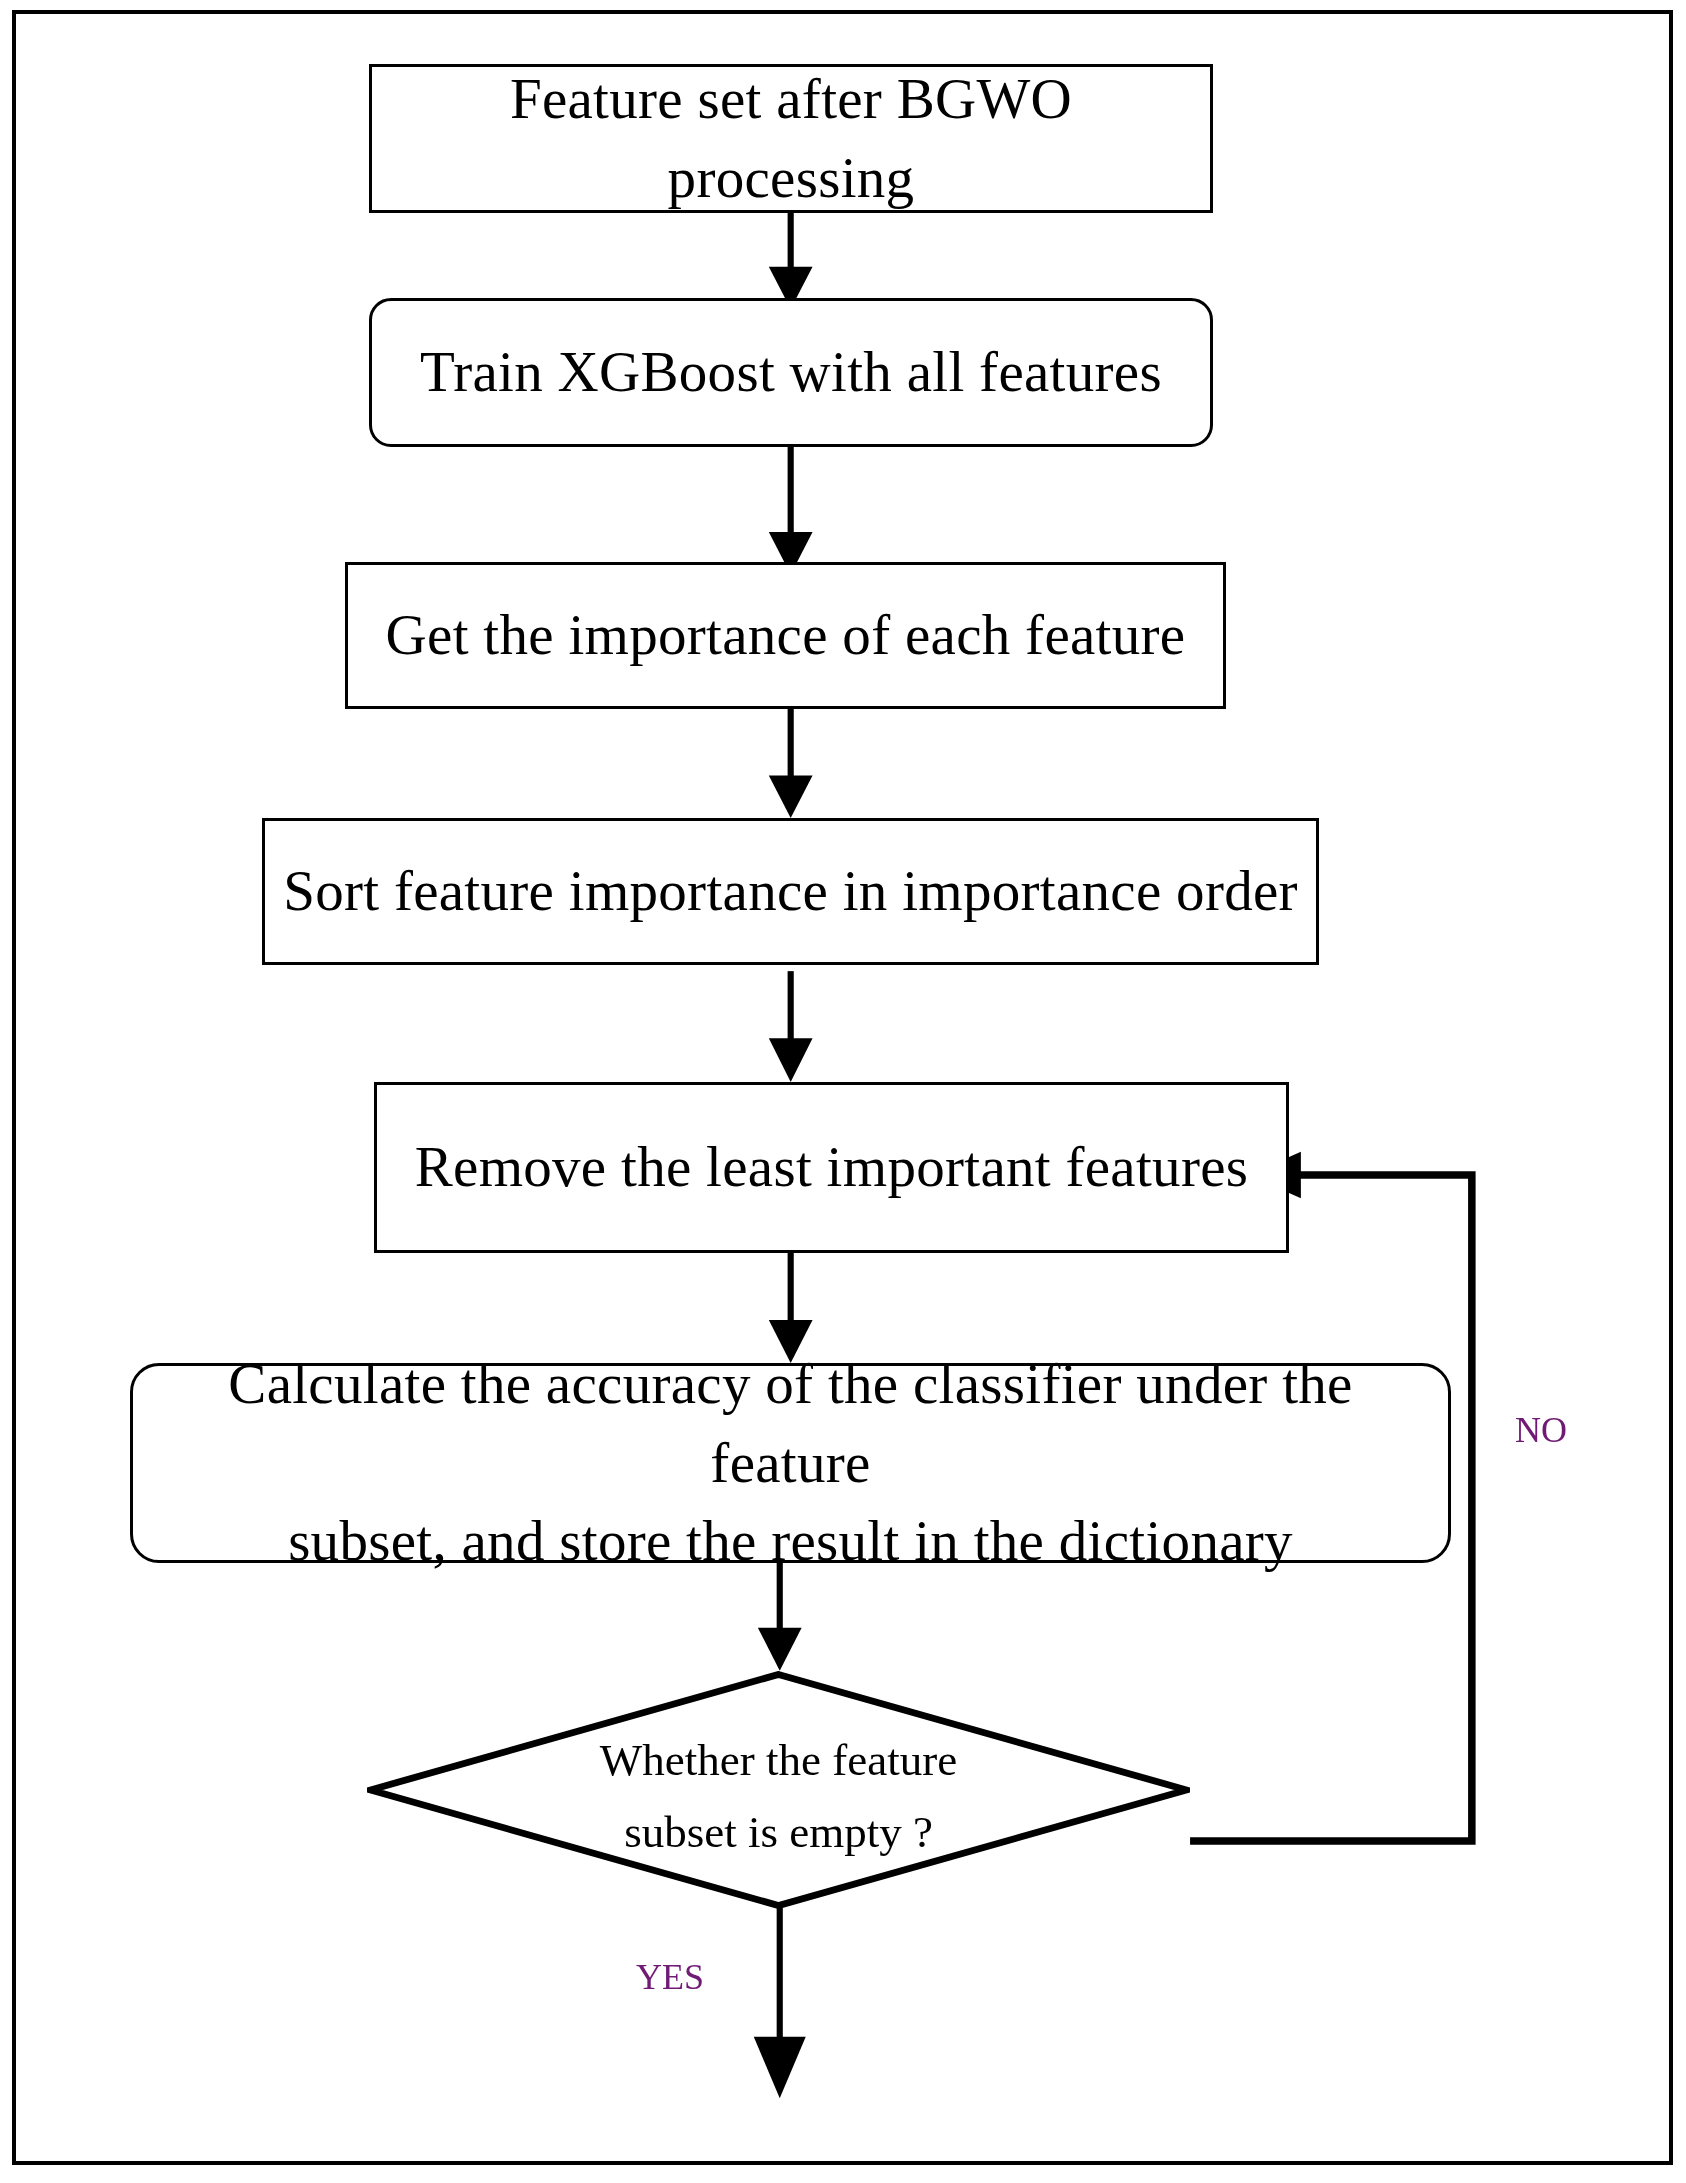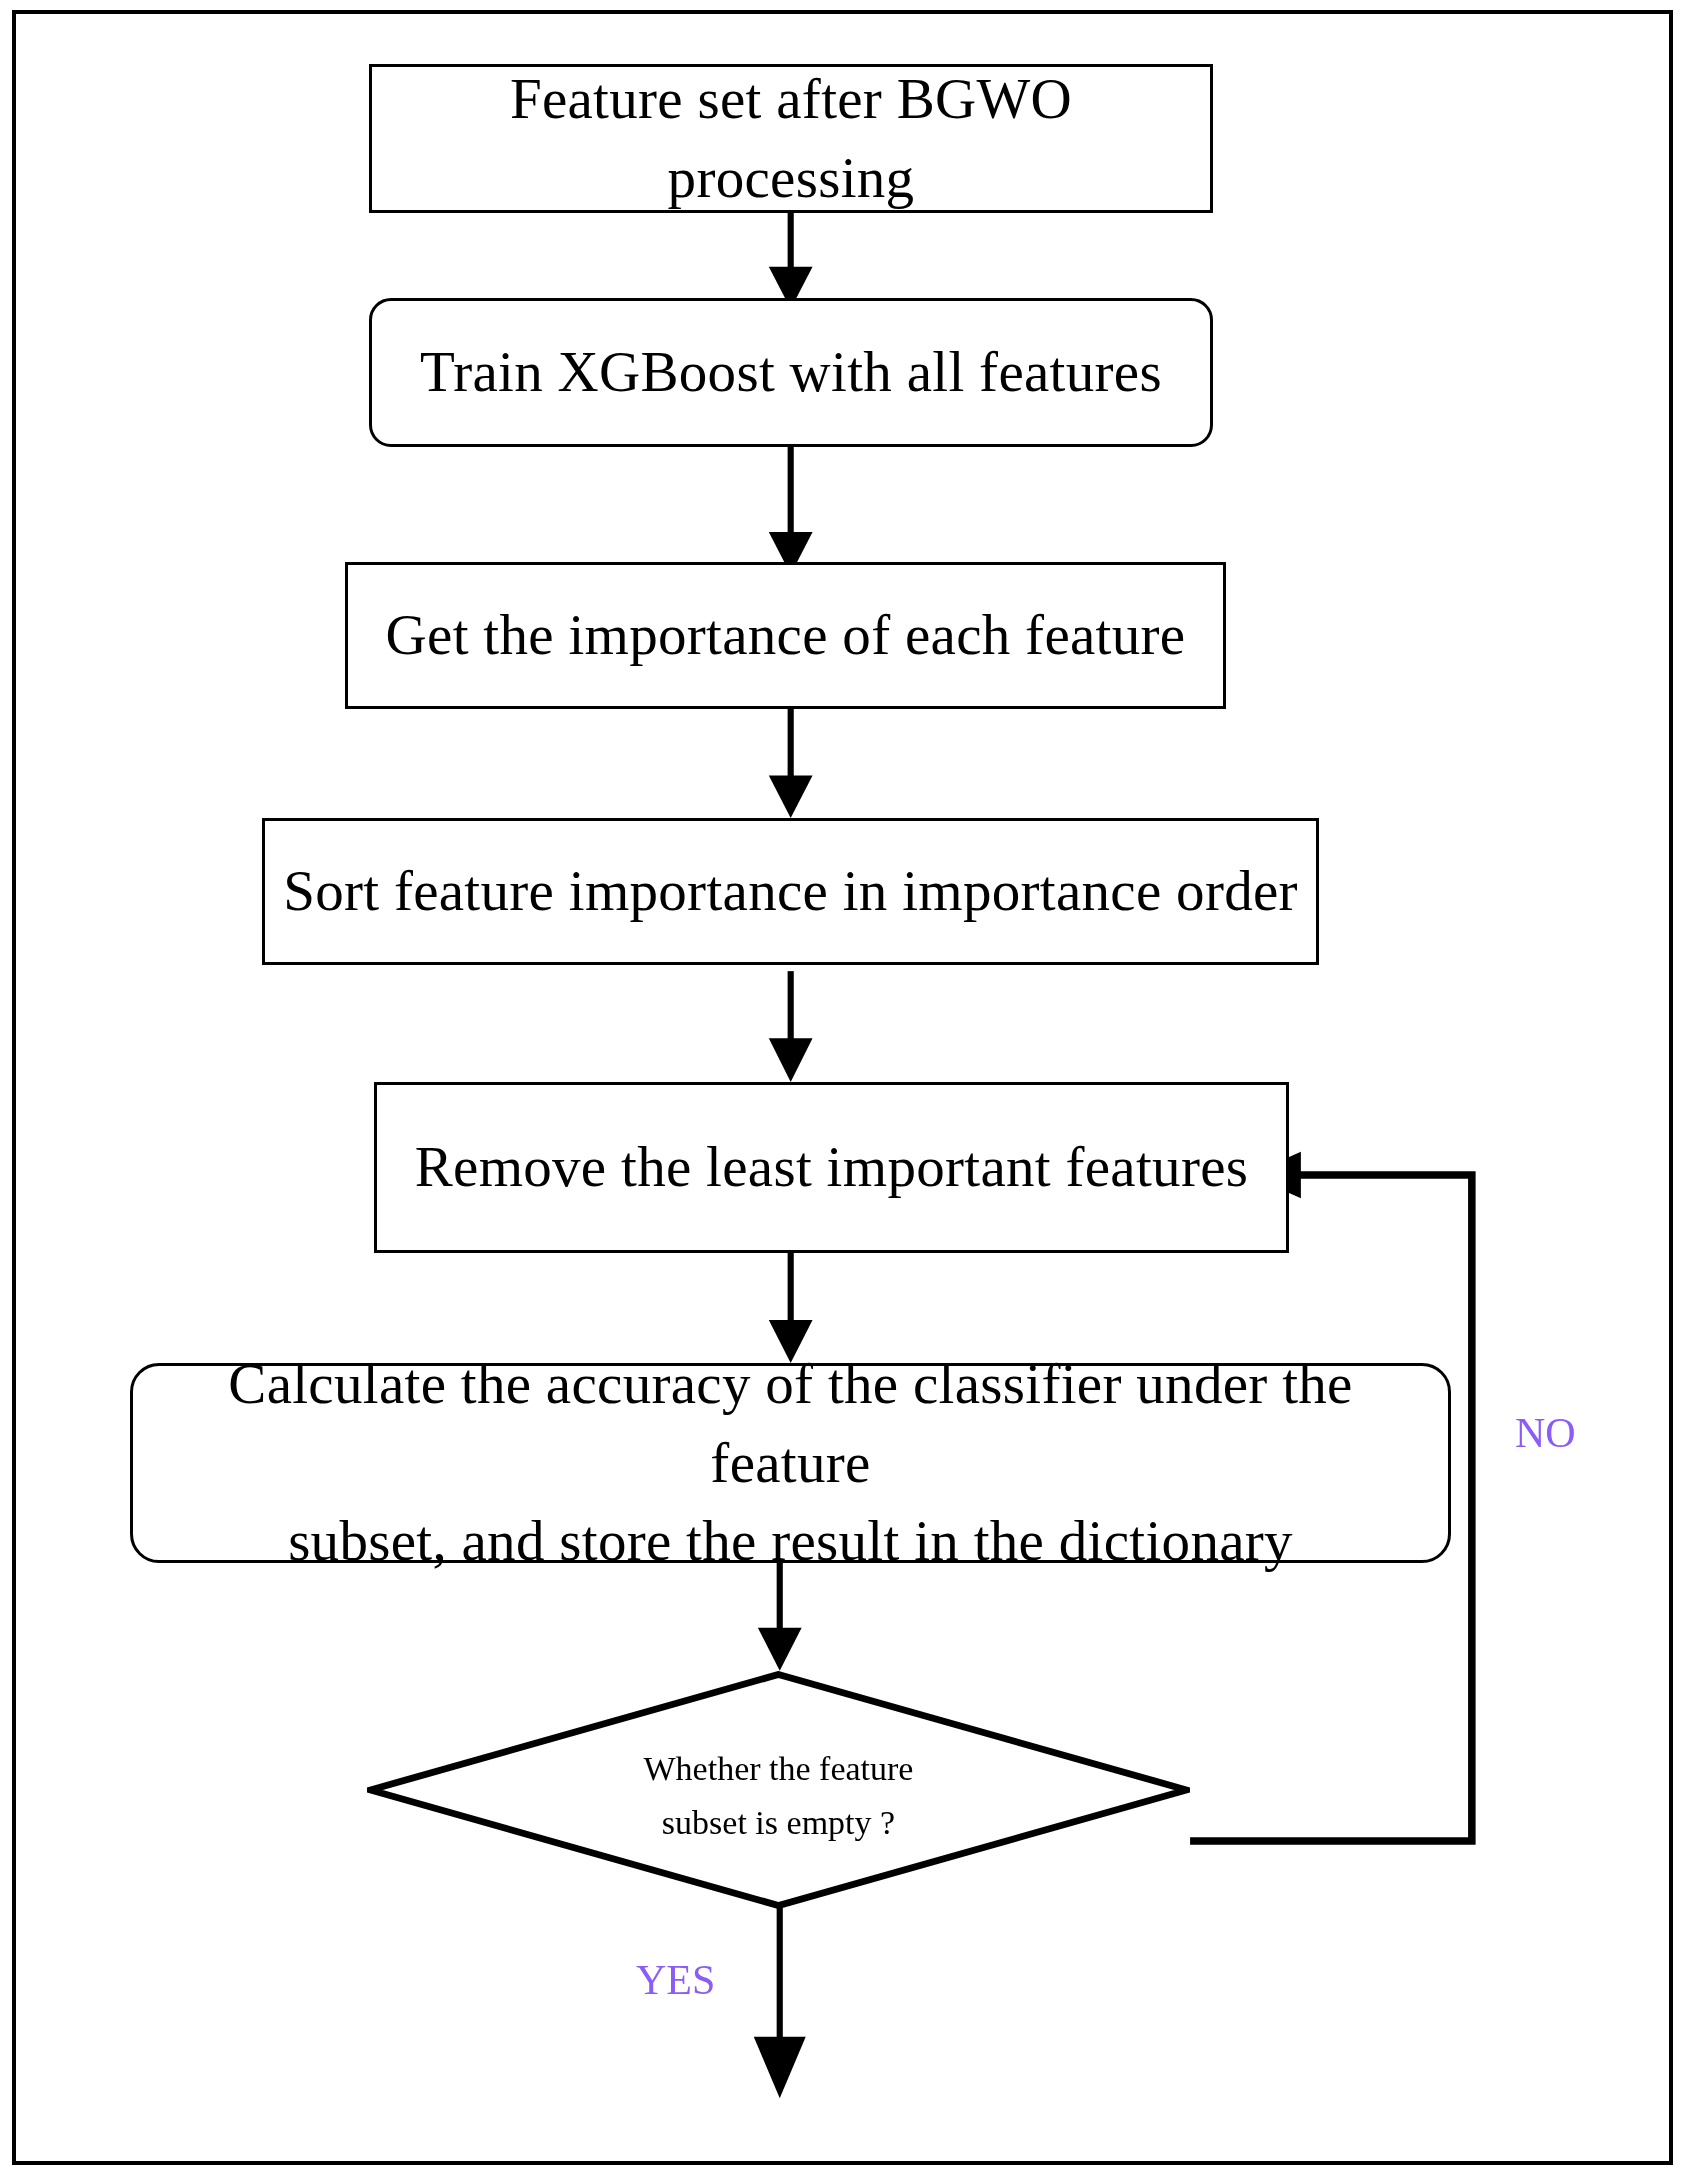--- a/index.html
+++ b/index.html
@@ -46,34 +46,34 @@
   .node-text {
     font-size: 57px;
     line-height: 1.38;
     color: #000000;
     letter-spacing: 0.3px;
     padding: 0 9.6px;
     white-space: pre-line;
   }
   .edge-label {
     position: absolute;
-    font-size: 42px;
-    color: #8b5cf6;
+    font-size: 36px;
+    color: #701a75;
     white-space: nowrap;
   }
   .diamond-wrap {
     position: absolute;
     display: flex;
     align-items: center;
     justify-content: center;
   }
   .diamond-text {
     position: relative;
     z-index: 2;
-    font-size: 34px;
+    font-size: 45px;
     line-height: 1.6;
     text-align: center;
     color: #000000;
     white-space: pre-line;
     transform: translateY(5.5px);
   }
 </style>
 </head>
 <body>
 

